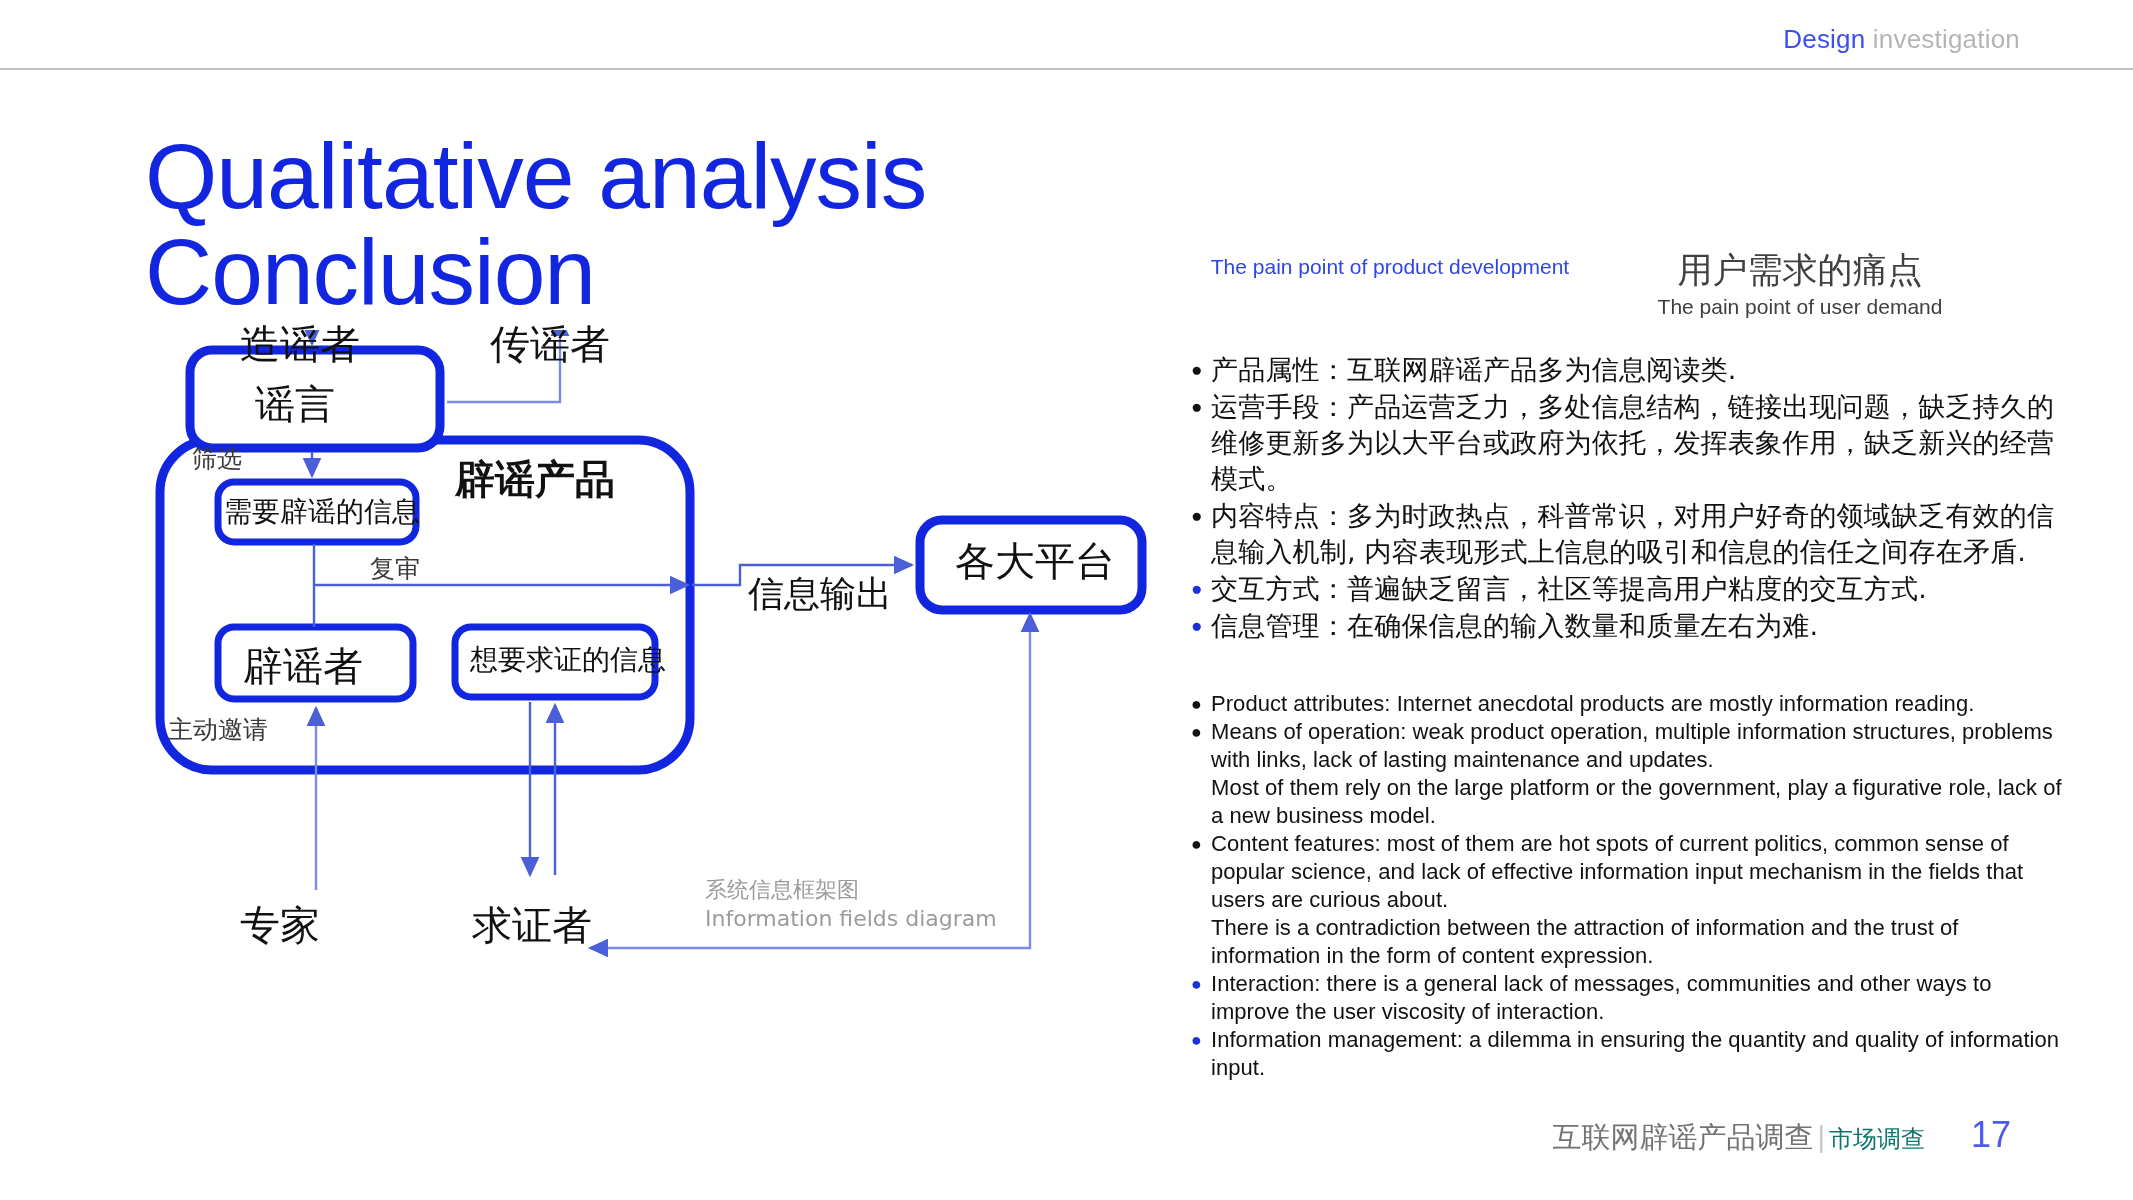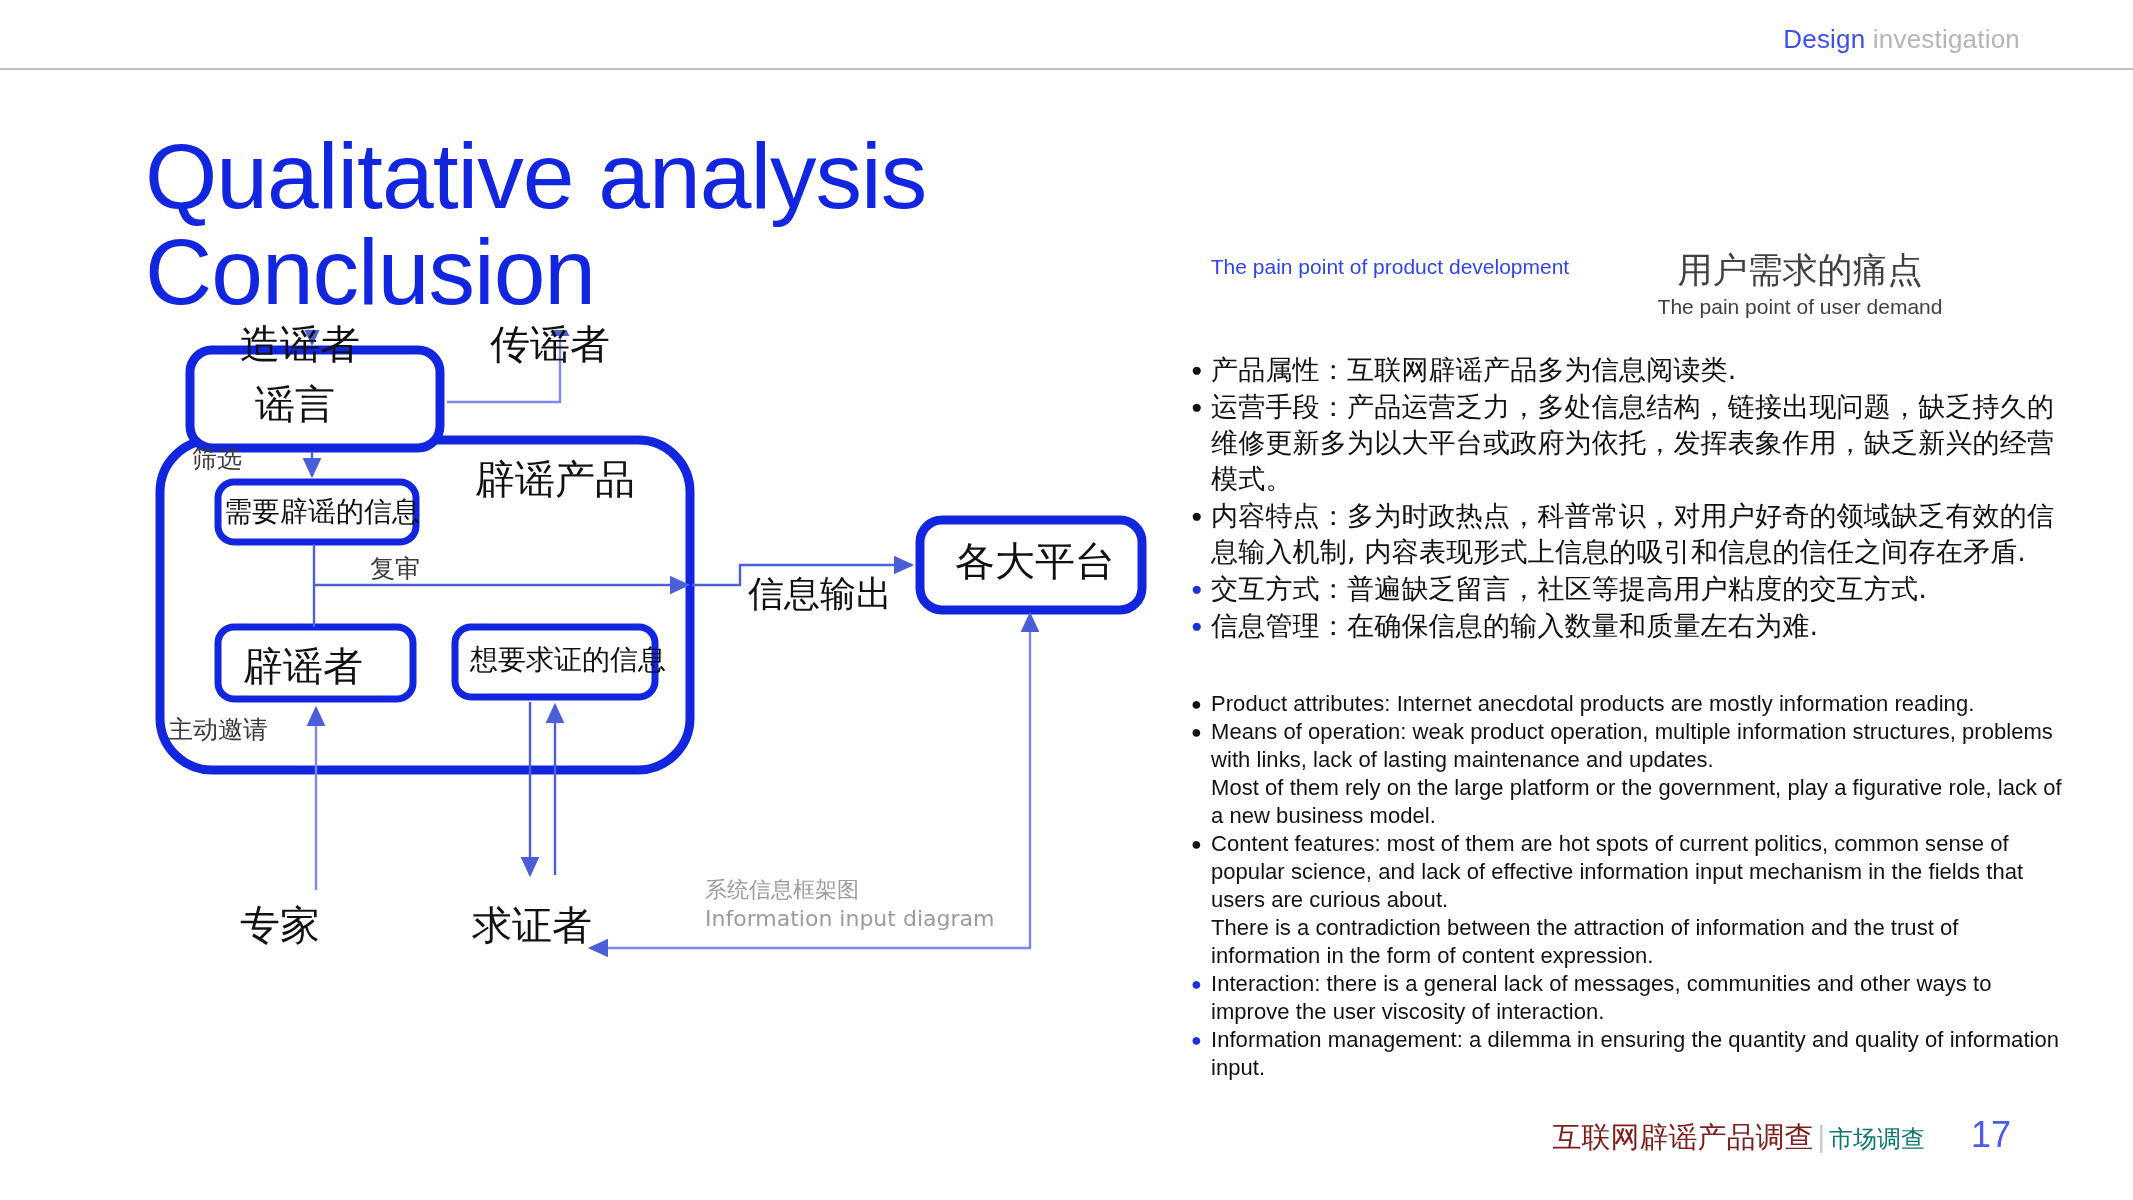--- a/index.html
+++ b/index.html
@@ -97,21 +97,21 @@
   .en-sub{display:block;}
 
   .dot-black{color:#111;}
   .dot-blue{color:#1a30d8;}
 
   
   .footer{
     position:absolute;right:122px;bottom:42px;
     display:flex;align-items:baseline;white-space:nowrap;
   }
-  .ft-a{font-size:29px;color:#7f1d1d;
+  .ft-a{font-size:29px;color:#737373;
         font-family:Liberation Mono, monospace;}
   .ft-sep{font-size:29px;color:#c9c9c9;padding:0 4px;}
   .ft-b{font-size:24px;color:#0f766e;
         font-family:"DejaVu Sans","Liberation Sans",sans-serif;}
   .ft-num{font-size:36px;color:#4b5bf0;margin-left:46px;}
 </style>
 </head>
 <body>
 
 <div class="slide">
@@ -172,40 +172,40 @@
 
     <div class="dg-text t-person" style="left:240px;top:-13px;">造谣者</div>
     <div class="dg-text t-person" style="left:490px;top:-13px;">传谣者</div>
 
     <div class="dg-text t-box-lg" style="left:255px;top:47px;">谣言</div>
 
     <div class="dg-text t-edge" style="left:192px;top:112px;">筛选</div>
 
     <div class="dg-text t-box-sm" style="left:224px;top:163px;">需要辟谣的信息</div>
 
-    <div class="dg-text t-group" style="left:475px;top:122px;">辟谣产品</div>
+    <div class="dg-text t-group" style="left:455px;top:122px;font-weight:bold;">辟谣产品</div>
 
     <div class="dg-text t-edge" style="left:370px;top:222px;">复审</div>
 
     <div class="dg-text t-box-lg" style="left:243px;top:309px;text-align:right;">辟谣者</div>
 
     <div class="dg-text t-box-sm" style="left:470px;top:311px;">想要求证的信息</div>
 
     <div class="dg-text t-edge" style="left:168px;top:383px;">主动邀请</div>
 
     <div class="dg-text t-edge-lg" style="left:748px;top:240px;">信息输出</div>
 
     <div class="dg-text t-box-lg" style="left:955px;top:204px;">各大平台</div>
 
     <div class="dg-text t-person" style="left:240px;top:568px;">专家</div>
     <div class="dg-text t-person" style="left:472px;top:568px;">求证者</div>
 
     <div class="dg-text t-cap" style="left:705px;top:545px;">
       <div>系统信息框架图</div>
-      <div>Information input diagram</div>
+      <div>Information fields diagram</div>
     </div>
   </div>
 
   <div class="right">
 
     <div class="pain-heads">
       <div class="pain-col pc-1">
         <div class="pain-en">The pain point of product development</div>
       </div>
       <div class="pain-col pc-2">

